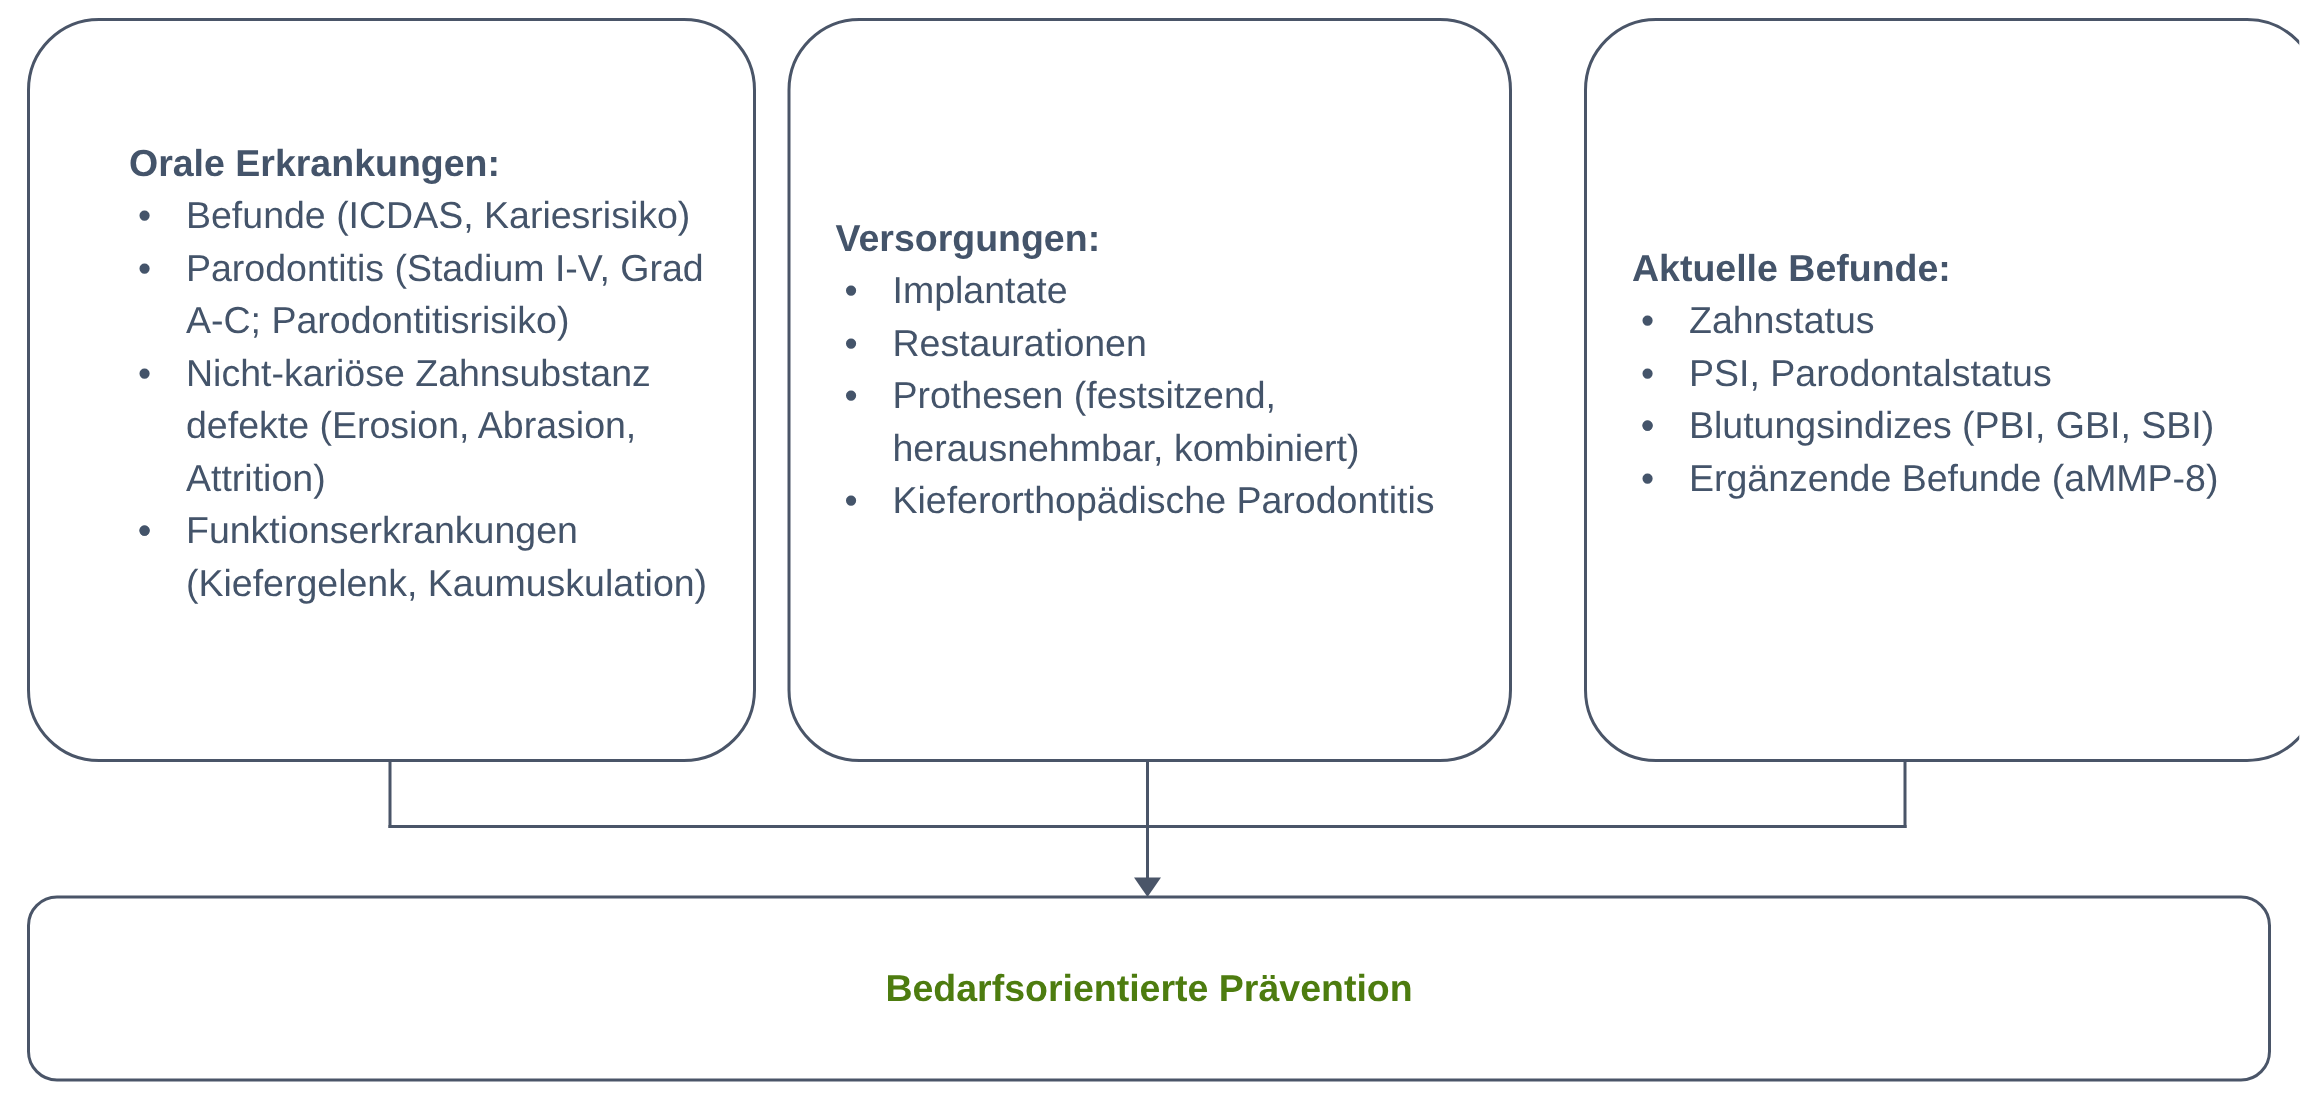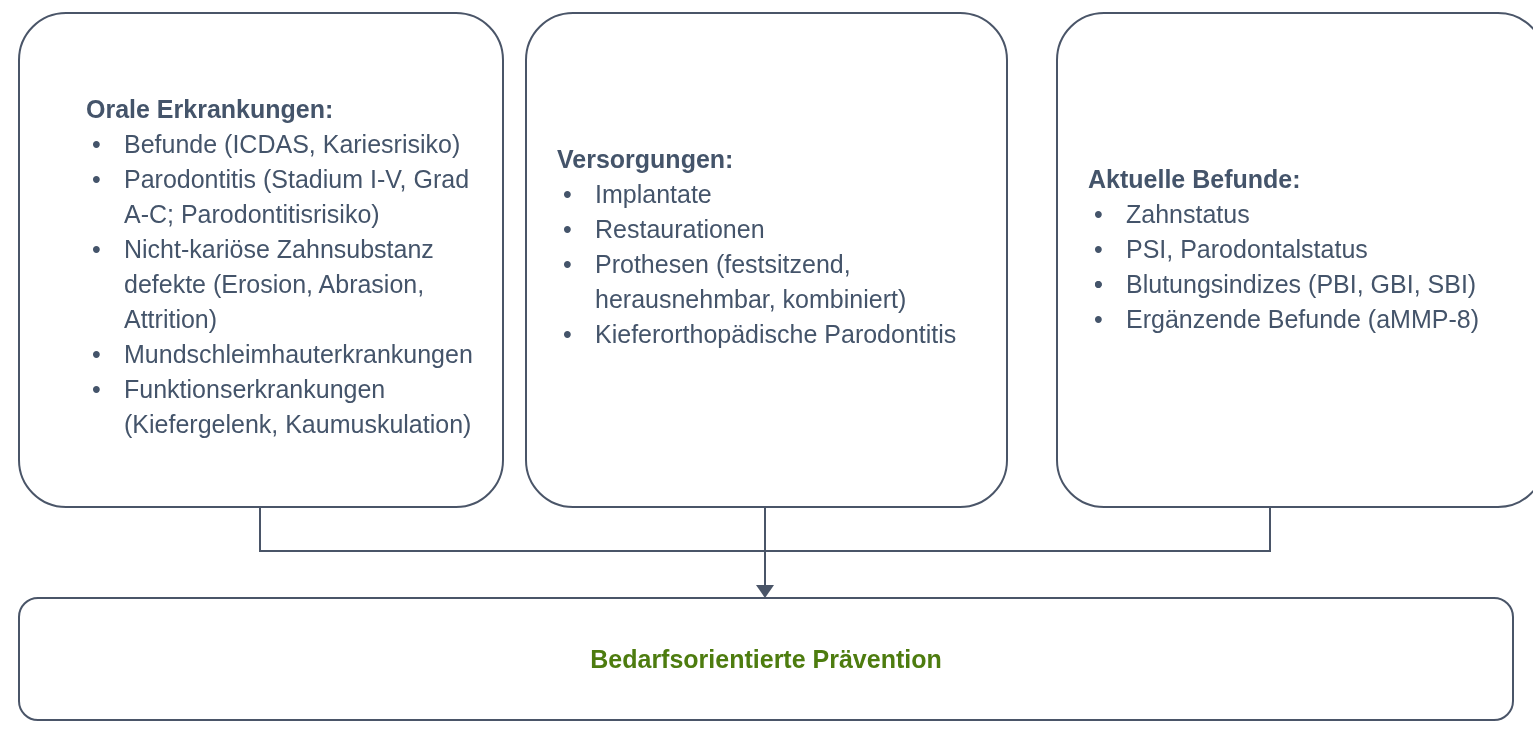--- a/index.html
+++ b/index.html
@@ -121,21 +121,20 @@
         <li>
           <span class="bullet-dot">•</span>
           <span>Parodontitis (Stadium I-V, Grad A-C; Parodontitisrisiko)</span>
         </li>
         <li>
           <span class="bullet-dot">•</span>
           <span>Nicht-kariöse Zahnsubstanz defekte (Erosion, Abrasion, Attrition)</span>
         </li>
         <li>
           <span class="bullet-dot">•</span>
-          <span>Mundschleimhauterkrankungen</span>
         </li>
         <li>
           <span class="bullet-dot">•</span>
           <span>Funktionserkrankungen (Kiefergelenk, Kaumuskulation)</span>
         </li>
       </ul>
     </div>
   </div>
 
   <div class="box top" id="box2" style="left:525px; top:12px; width:483px; height:496px;">

